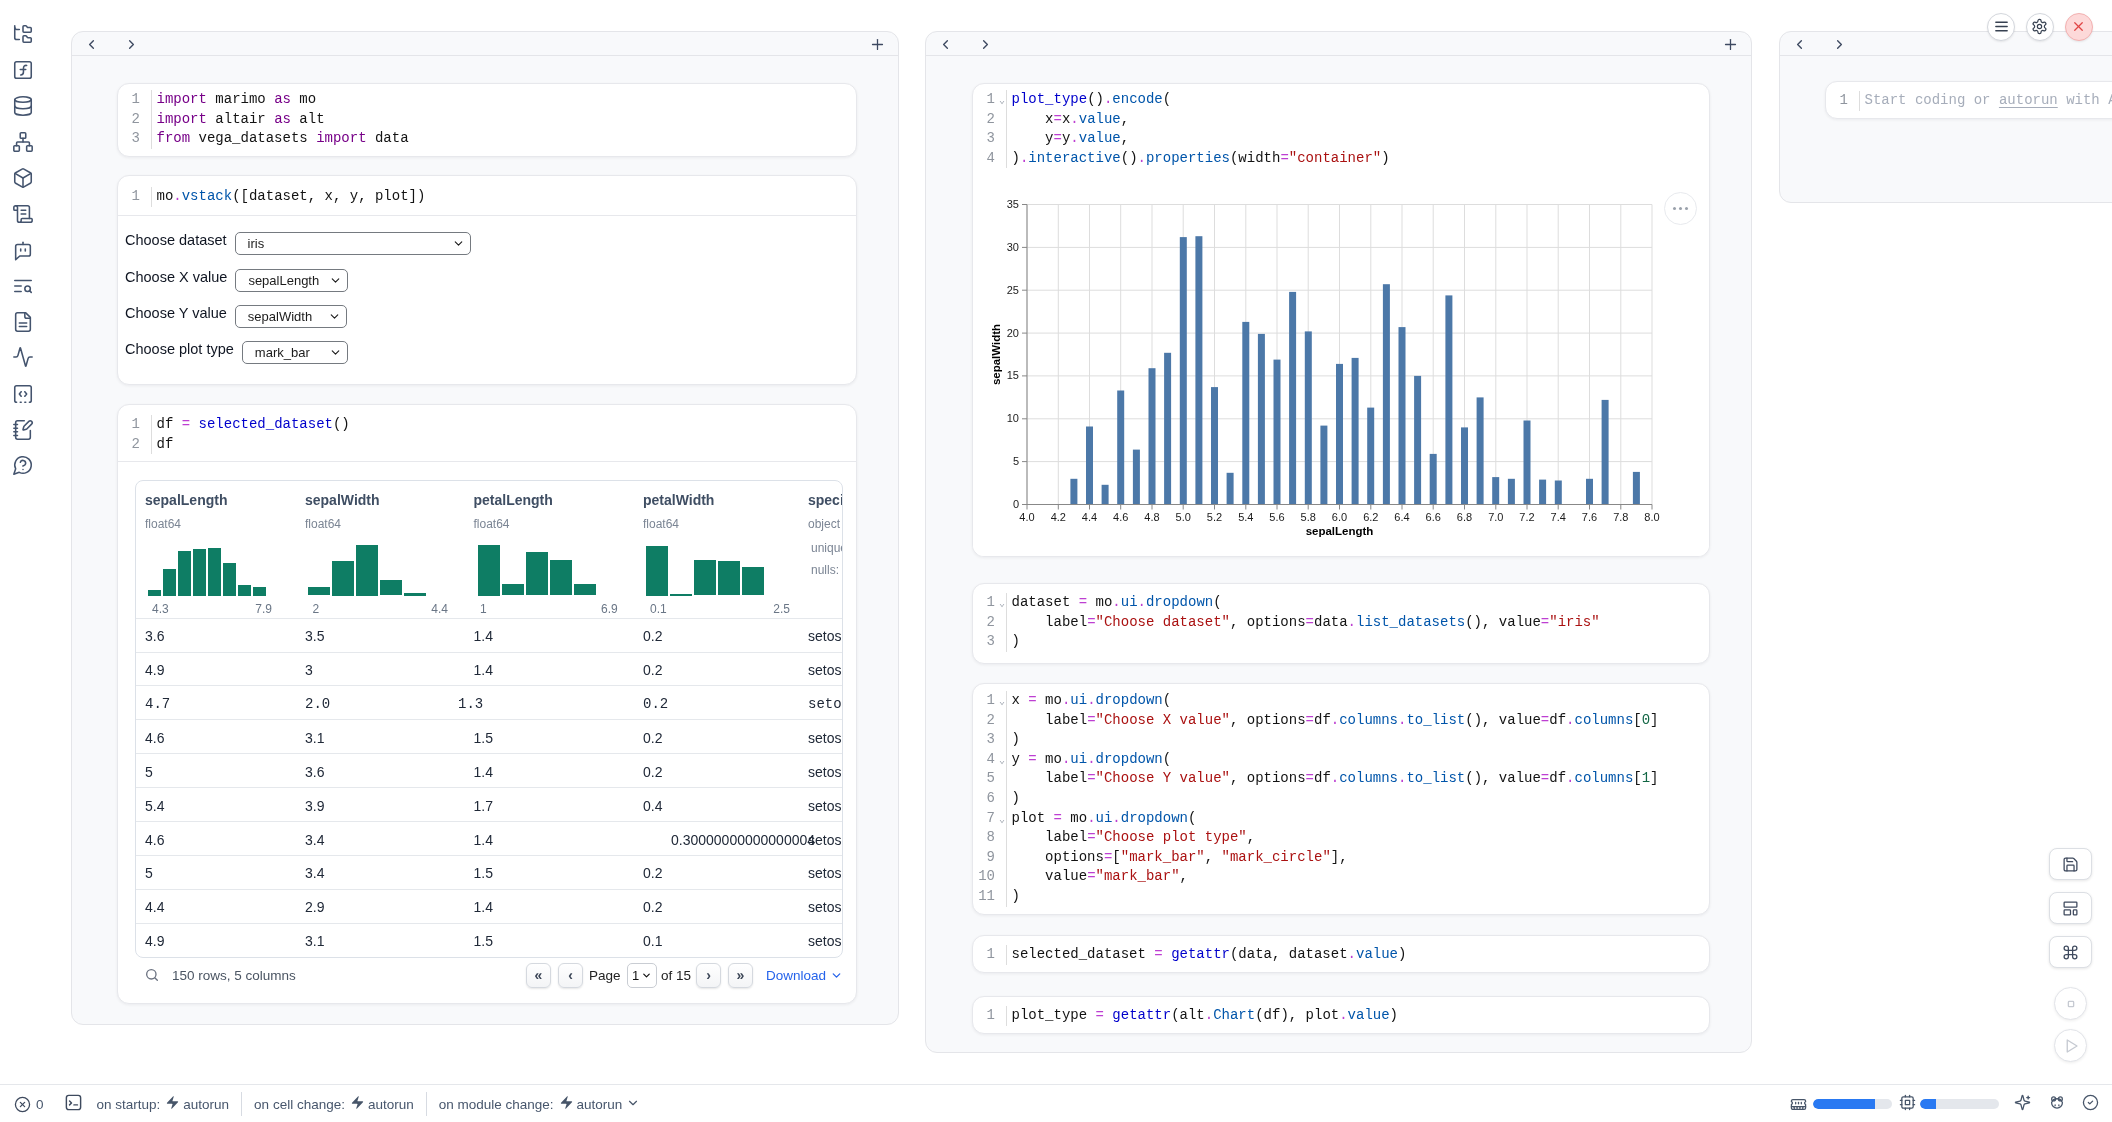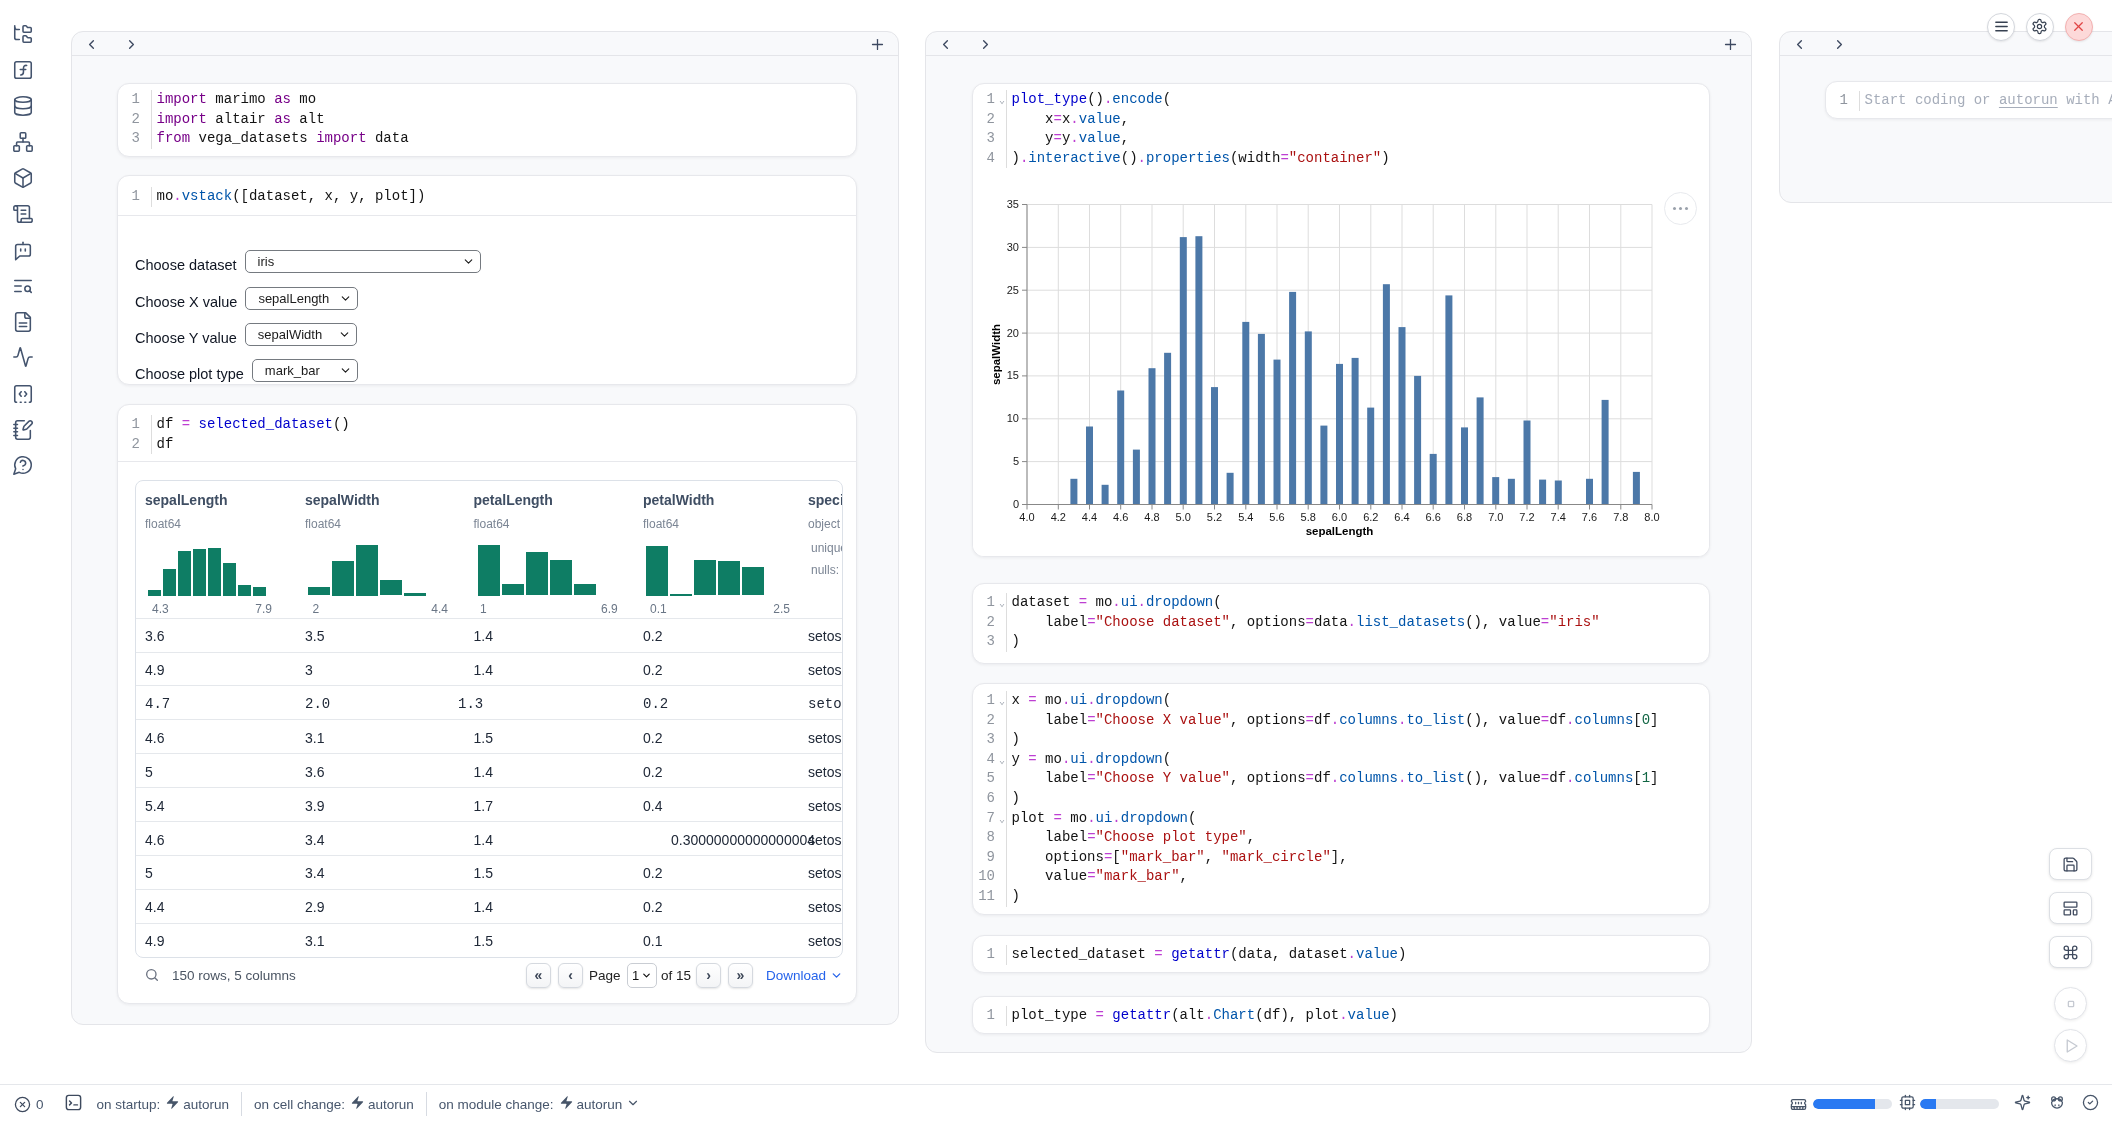--- a/index.html
+++ b/index.html
@@ -10,21 +10,21 @@
 .codewrap { display:flex; font-family:"Liberation Mono", monospace; font-size:14px; line-height:19.6px; padding:6px 0 6px 0; }
 .gutter { width:33.5px; flex:0 0 33.5px; border-right:1px solid #ddd; color:#8f959e; text-align:right; position:relative; }
 .ln { padding-right:10.5px; position:relative; }
 .fold { position:absolute; right:0.5px; top:1px; font-size:10px; color:#9aa1ab; }
 .code { padding-left:5px; color:#131313; white-space:pre; }
 
 .k{color:#770088}.fn{color:#0000cc}.pr{color:#0055aa}.op{color:#bd3fd2}.st{color:#aa1111}.nu{color:#116644}
 
 .divider { position:absolute; left:0; right:0; height:1px; background:#e7e8ec; }
 .dlabel { font-size:14.5px; color:#0f1522; margin-right:8px; }
-.drow { position:absolute; left:17px; height:23px; display:flex; align-items:flex-end;margin-top:18px; }
+.drow { position:absolute; left:7px; height:23px; display:flex; align-items:flex-start; }
 .sel { display:inline-flex; align-items:center; justify-content:space-between; height:23px; background:#fff;
   border:1px solid #757a80; border-radius:5px; font-size:13px; color:#1b1b1b; padding:0 5px 0 12px; }
 .selchev { display:inline-flex; }
 .tbl { position:absolute; left:17px; top:75px; width:708px; height:478px; border:1px solid #dce1e8;
   border-radius:8px; background:#fff; overflow:hidden; }
 .tname { position:absolute; font-size:14px; font-weight:bold; color:#3f4e63; }
 .ttype { position:absolute; font-size:12px; color:#7b8594; }
 .hbar { position:absolute; background:#0e7d64; }
 .trange { position:absolute; font-size:12px; color:#6a7686; }
 .trow { position:absolute; left:0; right:0; height:34px; }

